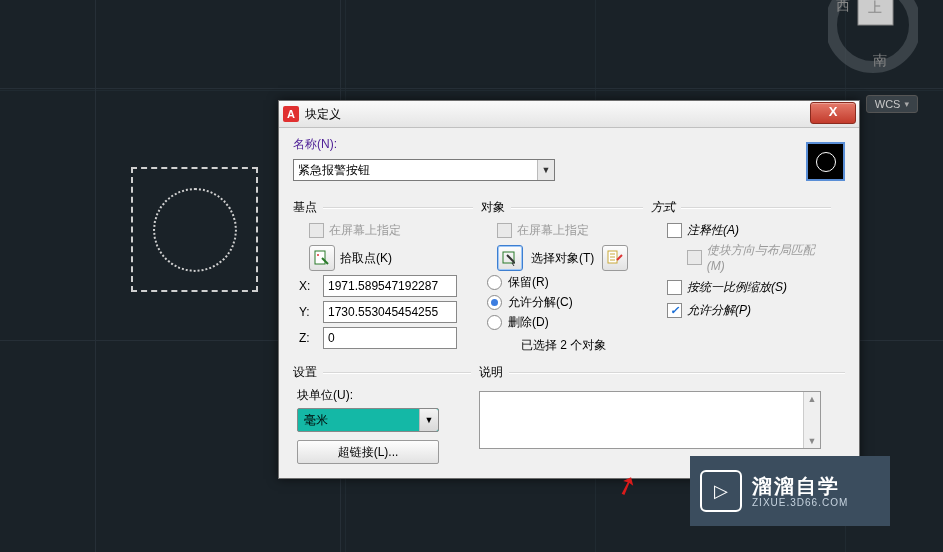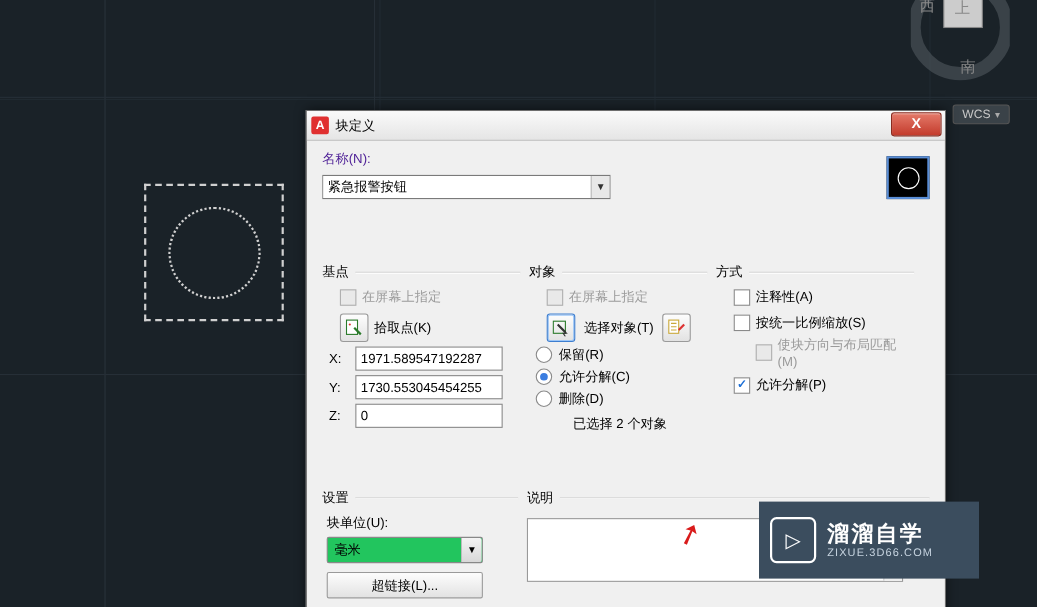--- a/index.html
+++ b/index.html
@@ -134,21 +134,21 @@
 
   .panels {
     display:flex; gap:8px; margin-top:8px;
   }
   .panel {
     position:relative;
     padding-top:10px;
   }
   .panel.col1 { width:180px; }
   .panel.col2 { width:162px; }
-  .panel.col3 { width:180px; }
+  .panel.col3 { width:180px;font-style:italic; }
 
   .chkrow { display:flex; align-items:center; gap:5px; margin:3px 0 3px 4px;padding-left:12px; }
   .chkbox {
     width:13px;height:13px;border:1px solid #8a8a8a;background:#fff;
     display:inline-flex;align-items:center;justify-content:center;
   }
   .chkbox.disabled { background:#e9e9e9; border-color:#b0b0b0;}
   .chkbox.checked::after {
     content:"✓"; color:#1c6fd6; font-size:11px; line-height:1;
     font-weight:bold;
@@ -172,21 +172,21 @@
     width:13px;height:13px;border:1px solid #8a8a8a;border-radius:50%;
     background:#fff;display:inline-flex;align-items:center;justify-content:center;
     flex-shrink:0;
   }
   .radio.checked::after { content:"";width:7px;height:7px;background:#3b7de0;border-radius:50%; }
   .radiorow { display:flex; align-items:center; gap:6px; margin:3px 0 3px 6px; }
 
   .seltext { margin:6px 0 0 40px; }
 
   .unit-combo {
-    border:1px solid #888; background:#22c55e; height:22px; width:140px;
+    border:1px solid #888; background:#14b8a6; height:22px; width:140px;
     display:flex; border-radius:2px;
   }
   .unit-combo span { flex:1; padding:3px 6px; }
   .unit-combo .caret {
     width:18px;background:linear-gradient(#f4f4f4,#d8d8d8);
     border-left:1px solid #bbb;
     display:flex;align-items:center;justify-content:center;font-size:9px;
     border-radius: 0 2px 2px 0;
   }
 
@@ -252,21 +252,21 @@
   .watermark .logo {
     width:38px;height:38px;border:2px solid #fff;border-radius:6px;
     display:flex;align-items:center;justify-content:center;
     font-size:18px;color:#fff;
   }
   .watermark .txt { display:flex;flex-direction:column;line-height:1.1; }
   .watermark .txt .big { font-size:20px; font-weight:bold; letter-spacing:2px; }
   .watermark .txt .small { font-size:10px; letter-spacing:1px; color:#c6d3df; }
 
   .panel-head {
-    display:flex; align-items:center; gap:0; margin-bottom:6px;margin-top:40px;
+    display:flex; align-items:center; gap:0; margin-bottom:6px;
   }
   .panel-head .ptitle { flex-shrink:0; }
   .panel-head .line {
     flex:1; height:1px; background:#d8d8d8; margin-left:6px;
     border-bottom:1px solid #fff;
   }
 
   .lower {
     display:flex; gap:8px; margin-top:10px;
   }
@@ -397,27 +397,27 @@
 
       <div class="panel col3">
         <div class="panel-head">
             <span class="ptitle">方式</span>
             <span class="line"></span>
           </div>
         <div class="chkrow">
           <span class="chkbox"></span>
           <span>注释性(A)</span>
         </div>
+        <div class="chkrow" style="margin-left:24px;">
+          <span class="chkbox disabled"></span>
+          <span class="disabled-text" style="max-width:130px;">使块方向与布局匹配(M)</span>
+        </div>
         <div class="chkrow" style="margin-top:6px;">
           <span class="chkbox"></span>
           <span>按统一比例缩放(S)</span>
-        </div>
-        <div class="chkrow" style="margin-left:24px;">
-          <span class="chkbox disabled"></span>
-          <span class="disabled-text" style="max-width:130px;">使块方向与布局匹配(M)</span>
         </div>
         <div class="chkrow" style="margin-top:6px;">
           <span class="chkbox checked"></span>
           <span>允许分解(P)</span>
         </div>
       </div>
     </div>
 
     <div class="lower">
       <div class="lcol1">

